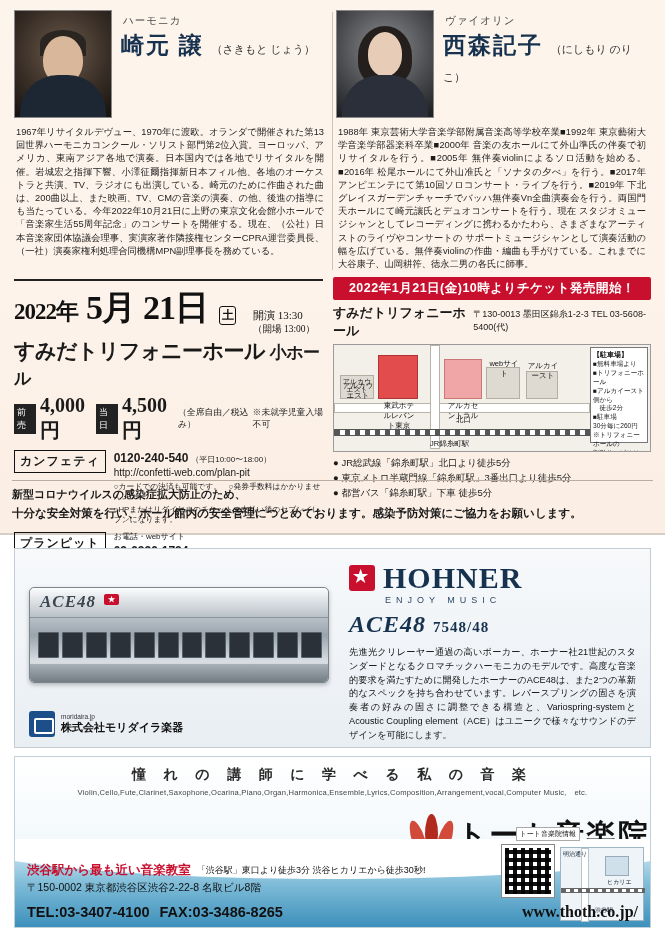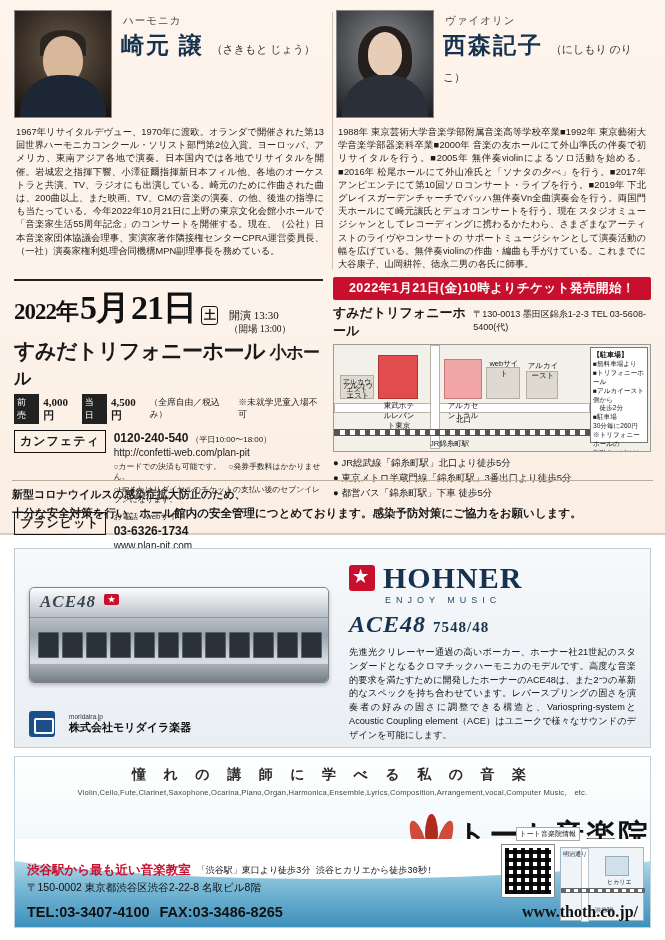--- a/index.html
+++ b/index.html
@@ -60,39 +60,39 @@
 
   
   .midrow { display: flex; padding: 6px 14px 0 14px; gap: 10px; }
   .leftcol { width: 318px; }
   .rightcol { width: 318px; }
 
   .datewrap { border-top: 2px solid #222; padding-top: 4px; margin-top: 2px; }
   .bigdate {
     font-family: "Liberation Serif", serif;
     font-size: 28px; font-weight: bold; color: #111; letter-spacing: -1px;
-    display: flex; align-items: baseline; gap: 2px;
+    display: flex; align-items: baseline; gap: 8px;
   }
   .bigdate .y { font-size: 23px; }
   .bigdate .m { font-size: 34px; color:#111; }
   .bigdate .d { font-size: 34px; }
   .sat {
     display:inline-block; border:1.5px solid #111; border-radius:3px;
     font-size: 12px; padding: 0 2px; margin: 0 3px; vertical-align: 4px;
   }
   .times { font-size: 11px; margin-left: 6px; font-weight: normal; letter-spacing:0; }
   .times small { display:block; font-size: 9.5px; }
   .hall {
     font-family: "Liberation Serif", serif;
     font-size: 21px; font-weight: bold; letter-spacing: -0.5px; margin-top: 1px;
   }
   .hall .small { font-size: 17px; }
   .priceline { display: flex; align-items: center; gap: 4px; margin-top: 4px; font-size: 11px; }
   .tag { background:#222; color:#fff; font-size: 9px; padding: 2px 3px; letter-spacing:1px; }
-  .price { font-family:"Liberation Serif",serif; font-size: 11px; font-weight: bold; }
+  .price { font-family:"Liberation Serif",serif; font-size: 20px; font-weight: bold; }
   .note-small { font-size: 8.8px; color:#222; }
 
   .agency { margin-top: 6px; display:flex; gap: 8px; align-items: flex-start; }
   .agency-logo {
     border: 1.5px solid #111; font-size: 12px; font-weight: bold; padding: 2px 5px;
     letter-spacing: 1px; white-space: nowrap;
   }
   .agency-info { font-size: 10px; line-height: 1.35; }
   .agency-info .tel { font-size: 12px; font-weight: bold; letter-spacing: 0; }
   .fineprint { font-size: 7.8px; line-height: 1.35; margin-top: 2px; color: #222; }
@@ -159,21 +159,21 @@
     position:absolute; left:74px; top:6px; background:#c8102e; color:#fff;
     font-size:8px; padding:1px 4px; border-radius:2px; font-weight:bold;
   }
   .holes { position:absolute; left:8px; top:44px; width:284px; height:26px; display:flex; gap:3px; }
   .holes span { flex:1; background:#2b3138; border:1px solid #55606a; border-radius:1px; }
   .harm-bottom {
     position:absolute; left:0; bottom:0; width:100%; height:18px;
     background: linear-gradient(180deg,#a9b1b8,#757d84); border-radius:0 0 5px 5px;
   }
   .morid {
-    position:absolute; left:14px; bottom:10px; display:flex; align-items:center; gap:14px;
+    position:absolute; left:14px; bottom:10px; display:flex; align-items:center; gap:6px;
   }
   .morid .m-logo { width:26px; height:26px; background:#1c4f8a; border-radius:3px; position:relative; }
   .morid .m-logo:after{ content:""; position:absolute; left:5px; top:7px; width:16px; height:12px;
     border:2px solid #fff; border-radius:2px;}
   .morid .m-txt { font-size:11px; font-weight:bold; color:#111; }
   .morid .m-sub { font-size:6.5px; color:#333; display:block; font-weight:normal;}
 
   .hohner-txt { width: 305px; padding: 12px 14px 10px 4px; }
   .hohner-brand {
     font-family: "Liberation Serif", serif; font-size: 30px; font-weight: bold;
@@ -221,21 +221,21 @@
   .thoth-en { font-size: 10px; letter-spacing: 3px; color:#333; text-align:center; }
   .wave {
     position:absolute; left:0; bottom:0; width:100%; height:72px;
     background: linear-gradient(180deg,#bfe0ef 0%, #7fbcd8 40%, #3d90bb 100%);
   }
   .wave:before{
     content:""; position:absolute; left:-10%; top:-16px; width:120%; height:40px;
     background:#ffffff; border-radius: 0 0 50% 50%/0 0 100% 100%;
   }
   .thoth-bottom { position:absolute; left:0; bottom:0; width:100%; padding: 6px 12px 6px 12px; }
-  .thoth-line1 { display:flex; align-items:center; gap:6px;font-family:Liberation Mono, monospace; }
+  .thoth-line1 { display:flex; align-items:center; gap:6px; }
   .thoth-red { color:#c8102e; font-weight:bold; font-size:12.5px; }
   .thoth-note { font-size: 9px; color:#111; }
   .thoth-addr { font-size: 10.5px; margin-top: 2px; color:#111; }
   .thoth-tel {
     font-size: 14.5px; font-weight:bold; color:#111; margin-top: 8px;
     display:flex; align-items:baseline; gap: 10px;
   }
   .thoth-url { margin-left:auto; font-family:"Liberation Serif",serif; font-size: 16px; font-weight:bold; color:#111; }
   .qr {
     position:absolute; right: 96px; bottom: 30px; width: 52px; height: 52px;

